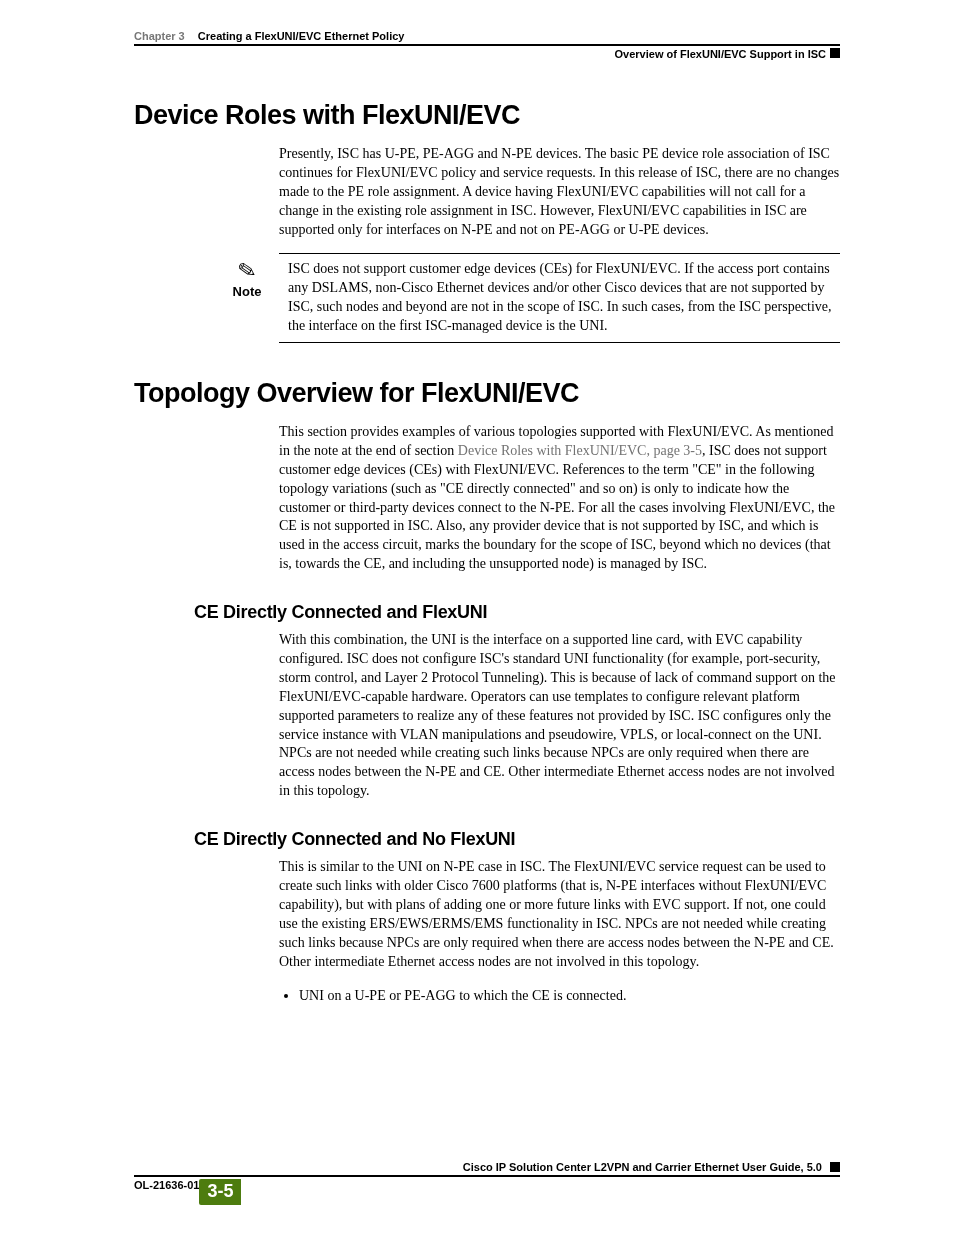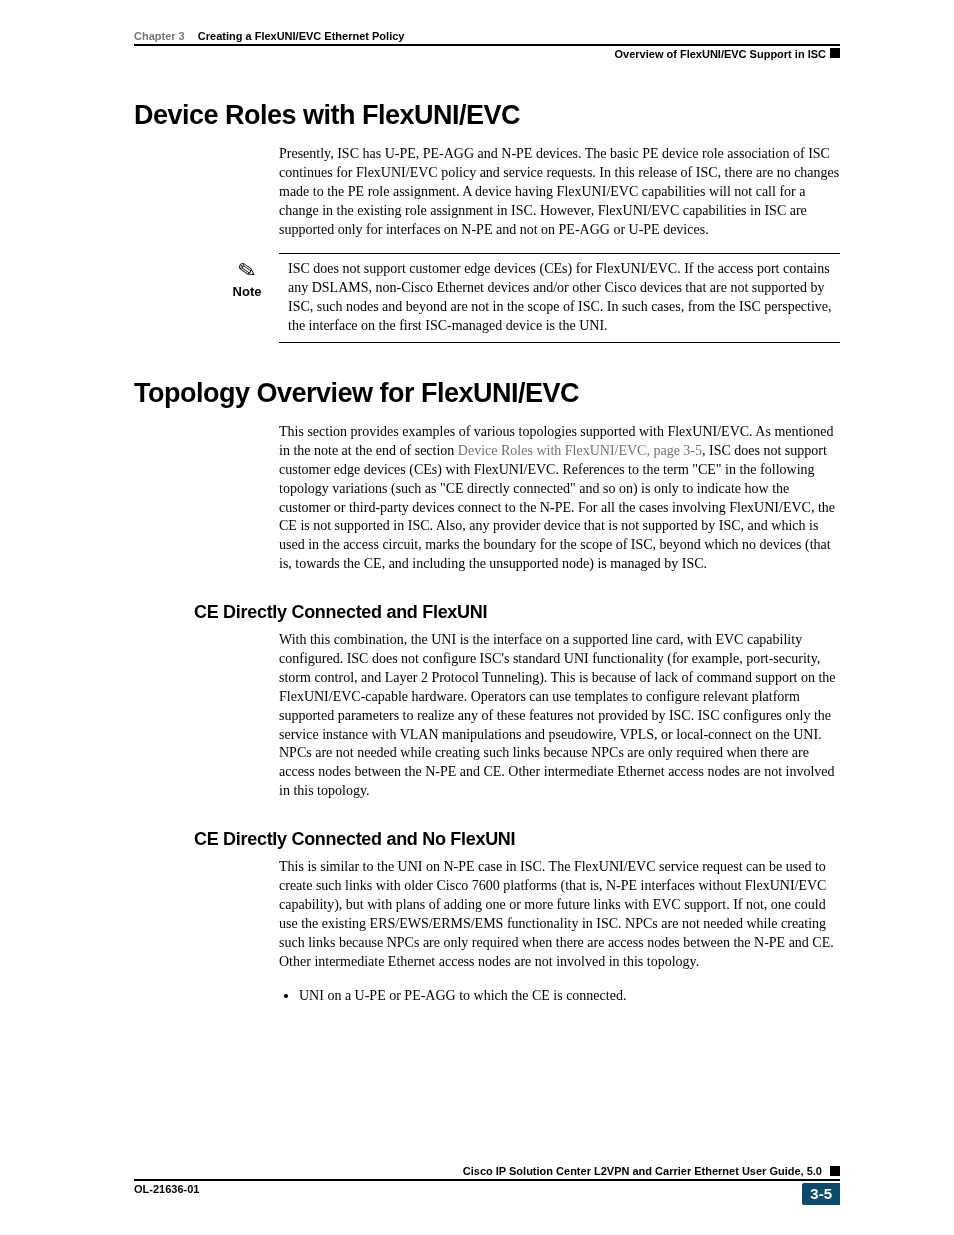--- a/index.html
+++ b/index.html
@@ -134,38 +134,37 @@
     font-size: 11px;
     font-weight: bold;
     margin-bottom: 2px;
   }
   .footer-rule {
     height: 2px; background: #000;
     margin: 0 0 2px 0;
   }
   .footer-bottom {
     display: flex;
-    justify-content: space-between;
     align-items: flex-start;
   }
   .footer-bottom .docid {
     font-family: Arial, Helvetica, sans-serif;
     font-size: 11px;
     font-weight: bold;
   }
   .pagenum-badge {
     display: flex;
     align-items: center;
   }
   .pagenum-badge .blacktab {
-    background: #0c4a6e;
+    background: #4d7c0f;
     color: #fff;
     font-family: Arial, Helvetica, sans-serif;
     font-weight: bold;
-    font-size: 15px;
+    font-size: 18px;
     padding: 2px 8px 3px 8px;
     border-top-left-radius: 2px;
     border-bottom-left-radius: 2px;
   }
   .pen-icon {
     font-size: 22px;
     line-height: 1;
     transform: rotate(-10deg);
     display: inline-block;
   }

